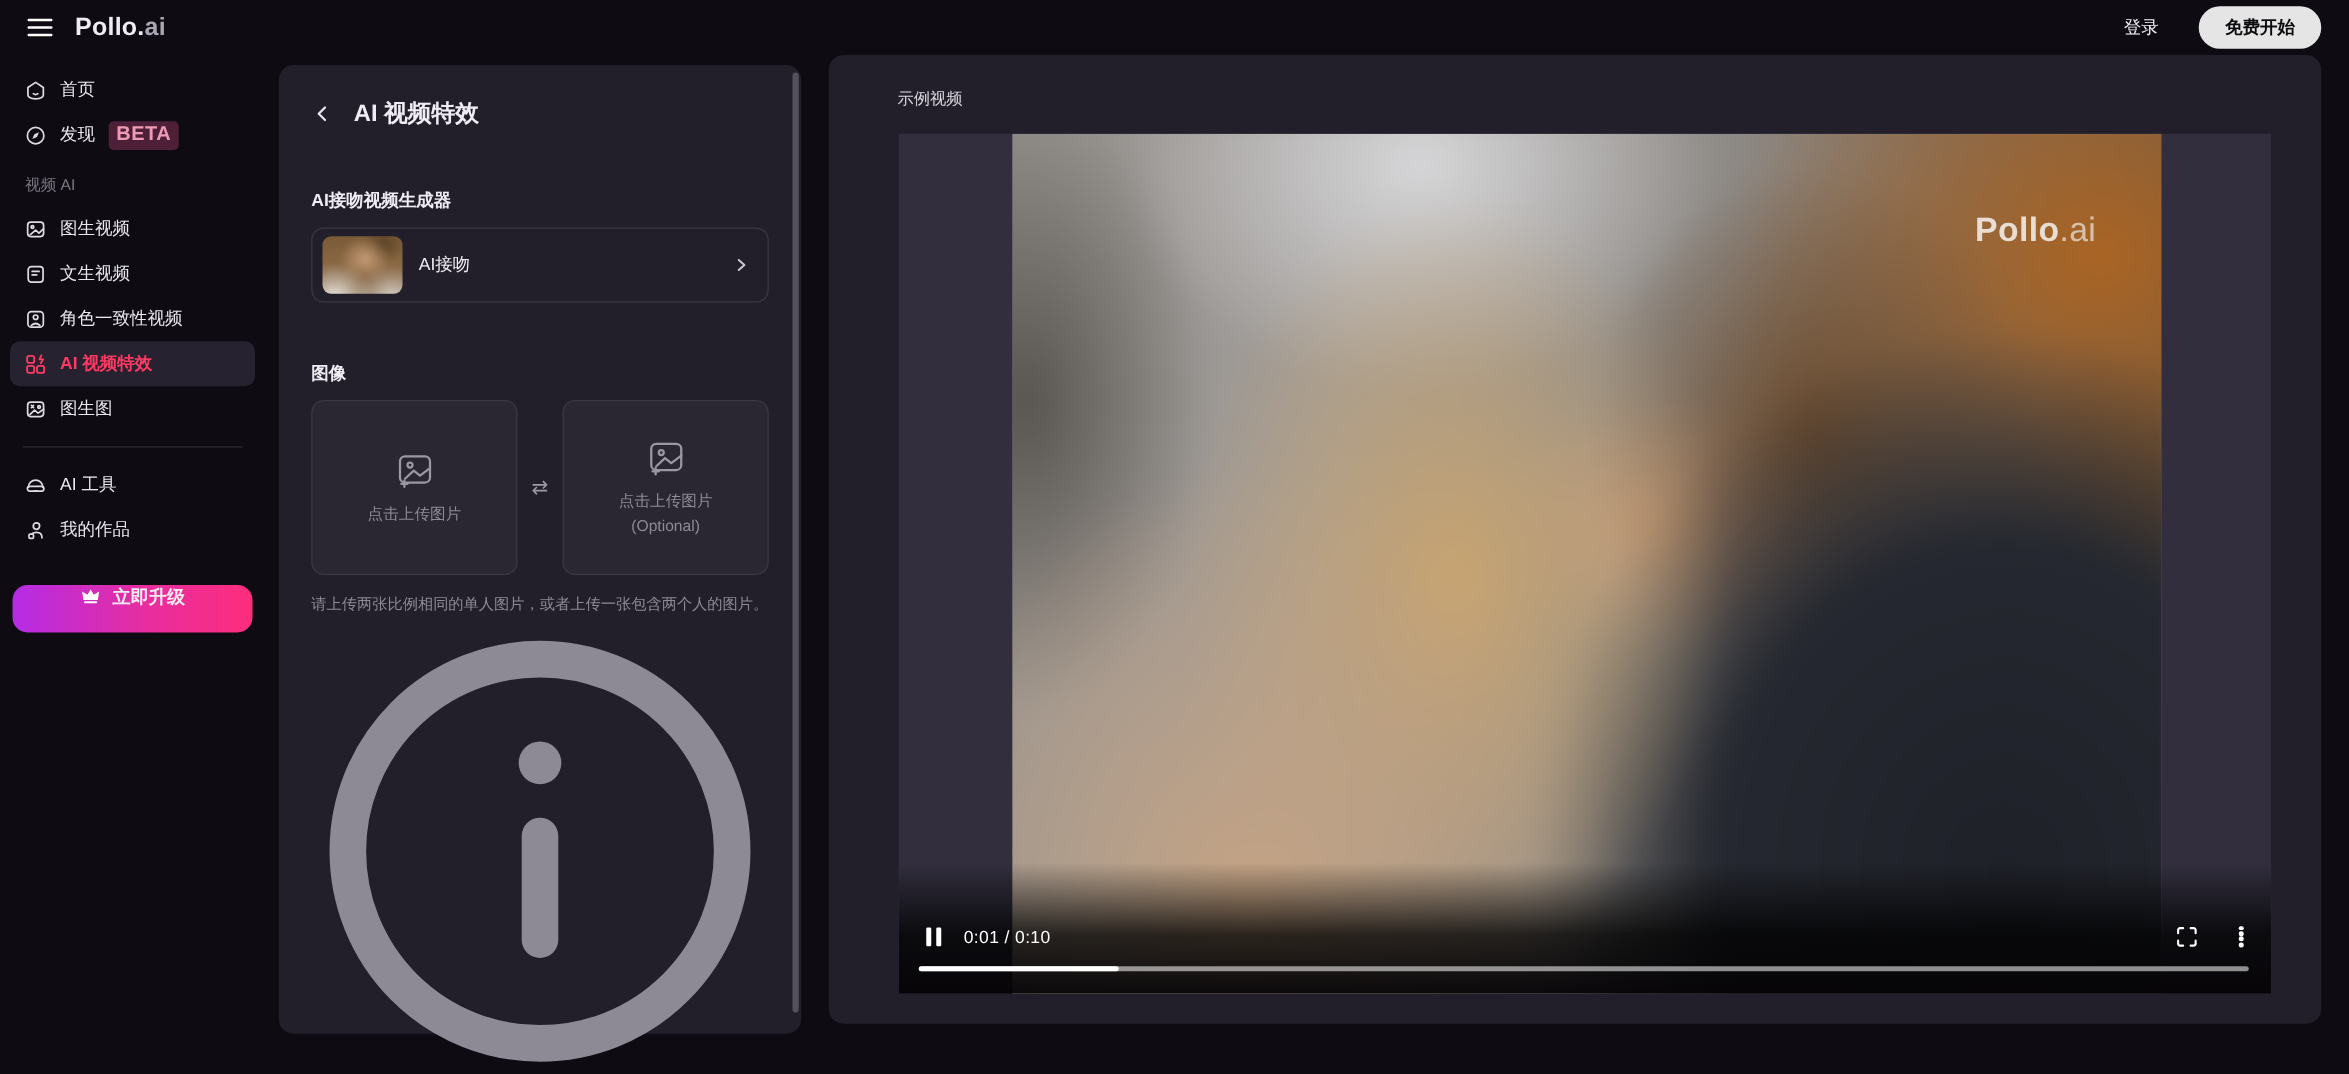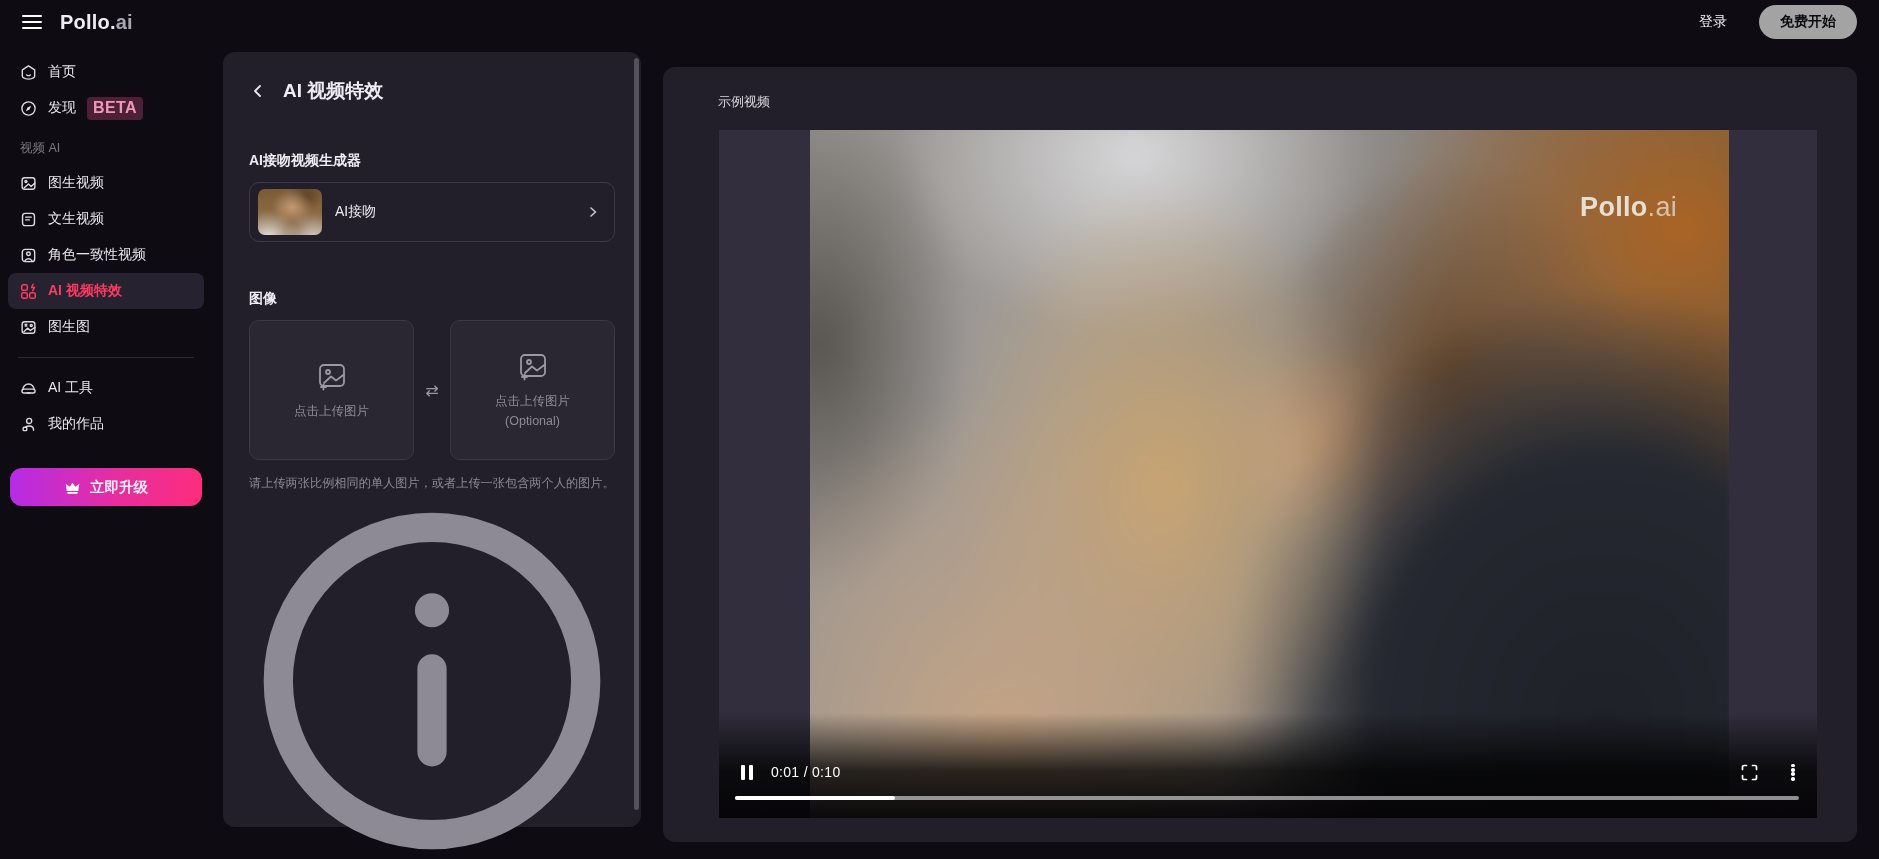--- a/index.html
+++ b/index.html
@@ -13,33 +13,33 @@
   svg{display:block;}
 
   
   .topbar{position:absolute;left:0;top:0;width:1879px;height:44px;display:flex;align-items:center;padding:0 22px;}
   .hamburger{width:20px;height:14px;display:flex;flex-direction:column;justify-content:space-between;cursor:pointer;}
   .hamburger i{display:block;height:2.2px;background:#fff;border-radius:2px;}
   .logo{margin-left:18px;font-size:20px;font-weight:800;letter-spacing:.2px;}
   .logo .suffix{color:#a9a6b2;font-weight:600;}
   .topbar-spacer{flex:1;}
   .login-link{font-size:14px;color:#f2f0f5;margin-right:32px;cursor:pointer;}
-  .cta-button{background:#a3a3a3;color:#0d0b10;font-weight:700;font-size:14px;padding:8px 21px;border-radius:18px;cursor:pointer;}
+  .cta-button{background:#e5e5e5;color:#0d0b10;font-weight:700;font-size:14px;padding:8px 21px;border-radius:18px;cursor:pointer;}
 
   
   .sidebar{position:absolute;left:0;top:44px;width:212px;bottom:0;padding:10px 8px 0 8px;}
   .side-item{display:flex;align-items:center;gap:11px;height:36px;padding:0 12px;border-radius:8px;cursor:pointer;color:#e9e7ee;}
   .side-item .slabel{font-size:14px;white-space:nowrap;}
   .side-item.active{background:#26222f;color:var(--accent);}
   .side-item.active .slabel{color:var(--accent);font-weight:600;}
   .side-section{font-size:12.5px;color:var(--section);padding:14px 12px 8px 12px;}
   .side-divider{height:1px;background:#2e2b37;margin:12px 10px;}
   .sicon{width:17px;height:17px;flex:0 0 17px;}
   .beta-badge{background:#4d2038;color:#ef9ab5;font-size:16px;font-weight:700;padding:2.5px 6px;border-radius:4px;letter-spacing:.4px;}
-  .upgrade-button{margin:26px 2px 0 2px;height:38px;border-radius:12px;display:flex;align-items:center;justify-content:center;gap:9px;
+  .upgrade-button{margin:26px 2px 0 2px;height:38px;border-radius:12px;display:flex;justify-content:center;gap:9px;
     background:linear-gradient(90deg,#b52ce6 0%,#e72da0 55%,#fd2d7c 100%);font-size:14.5px;font-weight:700;cursor:pointer;}
 
   
   .panel-middle{position:absolute;left:223px;top:52px;width:418px;height:775px;background:var(--panel);border-radius:12px;padding:26px 26px 0 26px;}
   .pm-scrollbar{position:absolute;right:2px;top:6px;width:5px;height:752px;background:#54515c;border-radius:3px;}
   .pm-header{display:flex;align-items:center;gap:16px;margin-bottom:22px;}
   .back-btn{width:18px;height:18px;cursor:pointer;}
   .pm-title{font-size:19px;font-weight:800;}
   .pm-label{font-size:14px;font-weight:700;margin-bottom:12px;margin-top:48px;}
   .select-card{height:60px;border:1px solid var(--line);border-radius:10px;display:flex;align-items:center;gap:13px;padding:0 14px 0 8px;cursor:pointer;margin-bottom:28px;}
@@ -53,21 +53,21 @@
   .hint-text{font-size:12.2px;color:var(--muted);line-height:1.5;margin-bottom:6px;white-space:nowrap;}
   .info-dot{width:15px;height:15px;margin-bottom:22px;cursor:pointer;}
   .type-row{display:flex;gap:10px;margin-bottom:26px;}
   .type-card{width:177px;height:160px;border-radius:10px;overflow:hidden;cursor:pointer;position:relative;background:var(--box);}
   .type-card .t-img{position:absolute;left:0;top:0;right:0;height:134px;overflow:hidden;}
   .type-card.selected{padding:2px;background:linear-gradient(100deg,#ffa32b 0%,#fb2ca8 45%,#b44cf0 65%,#3d9bff 100%);}
   .type-card.selected .t-inner{position:absolute;inset:2px;border-radius:8px;overflow:hidden;background:#2a2733;}
   .type-card.selected .t-img{height:130px;}
 
   
-  .panel-right{position:absolute;left:663px;top:67px;width:1194px;height:775px;background:var(--panel);border-radius:12px;}
+  .panel-right{position:absolute;left:663px;top:44px;width:1194px;height:775px;background:var(--panel);border-radius:12px;}
   .pr-label{position:absolute;left:55px;top:26px;font-size:13px;color:#dddbe2;}
   .player{position:absolute;left:56px;top:63px;width:1098px;height:688px;background:var(--player-bg);overflow:hidden;}
   .video-frame{position:absolute;left:91px;top:0;width:919px;height:688px;overflow:hidden;background:#777;}
   .art{position:absolute;inset:-18px;}
   .art-street{
     background:
       radial-gradient(ellipse 46% 73% at 22% 88%, #c5a383 0%, rgba(197,163,131,0) 68%),
       radial-gradient(ellipse 33% 61% at 39% 52%, #c8a470 0%, rgba(200,164,112,0) 70%),
       radial-gradient(ellipse 54% 81% at 85% 84%, #1f2129 0%, #252830 45%, rgba(37,40,48,0) 74%),
       radial-gradient(ellipse 28% 44% at 69% 36%, #6b4a2c 0%, rgba(107,74,44,0) 68%),

